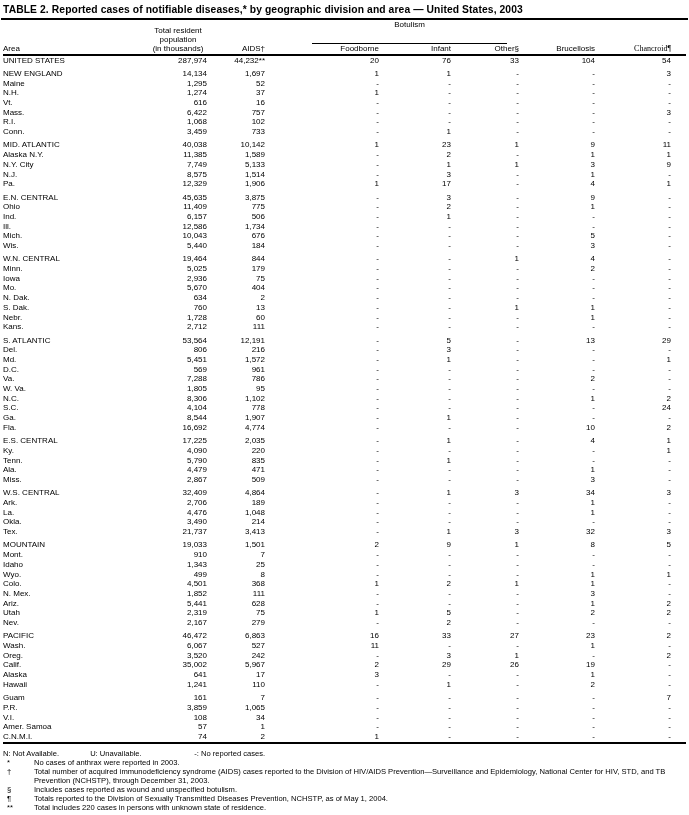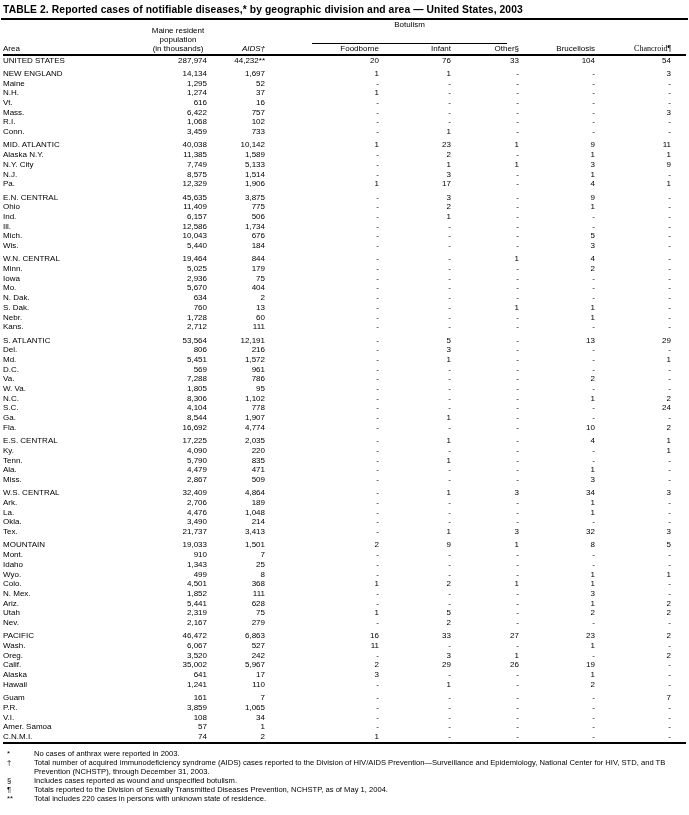--- a/index.html
+++ b/index.html
@@ -56,21 +56,21 @@
   .c-aids   { text-align: right; }
   .c-food   { text-align: right; padding-right: 32px; }
   .c-infant { text-align: right; padding-right: 24px; }
   .c-other  { text-align: right; padding-right: 24px; }
   .c-bruc   { text-align: right; padding-right: 24px; }
   .c-chanc  { text-align: right; padding-right: 26px; }
   
   th.h-area   { text-align: left; padding-left: 4px; padding-bottom: 2px; }
   th.h-pop    { text-align: center; padding-bottom: 2px; }
   th.h-pop span { display: block; }
-  th.h-aids   { text-align: right; padding-bottom: 2px; font-style: italic; }
+  th.h-aids   { text-align: right; padding-bottom: 2px; }
   th.h-sub    { text-align: right; padding-right: 12px; padding-bottom: 2px; }
   th.h-bruc   { text-align: right; padding-right: 12px; padding-bottom: 2px; }
   th.h-chanc  { text-align: right; padding-right: 12px; padding-bottom: 2px; font-family: Liberation Serif, serif; }
   th.botgroup { vertical-align: bottom; padding-bottom: 1px; }
   th.botgroup .botline {
     margin: 0 12px 0 47px;
     border-bottom: 1.2px solid #000;
     text-align: center;
     padding-bottom: 14px;
   }
@@ -109,21 +109,21 @@
       <col style="width:76px">
       <col style="width:76px">
       <col style="width:15px">
     </colgroup>
     <thead>
       <tr>
         <th rowspan="2" class="h-area hb">
           <span>Area</span>
         </th>
         <th rowspan="2" class="h-pop hb">
-          <span>Maine resident</span>
+          <span>Total resident</span>
           <span>population</span>
           <span>(in thousands)</span>
         </th>
         <th rowspan="2" class="h-aids hb">
           <span>AIDS†</span>
         </th>
         <th colspan="3" class="botgroup">
           <div class="botline">
             <span>Botulism</span>
           </div>
@@ -907,20 +907,25 @@
           <td class="c-infant">-</td>
           <td class="c-other">-</td>
           <td class="c-bruc">-</td>
           <td class="c-chanc">-</td>
           <td></td>
         </tr>
       </tbody>
   </table>
 
   <div class="footnotes">
+    <div class="fn-legend">
+      <span class="lg0">N: Not Available.</span>
+      <span class="lg1">U: Unavailable.</span>
+      <span class="lg2">-: No reported cases.</span>
+    </div>
     <div id="fn-list">
         <div class="fn">
           <span class="marker">*</span>
           <span class="text">No cases of anthrax were reported in 2003.</span>
         </div>
         <div class="fn">
           <span class="marker">†</span>
           <span class="text">Total number of acquired immunodeficiency syndrome (AIDS) cases reported to the Division of HIV/AIDS Prevention—Surveillance and Epidemiology, National Center for HIV, STD, and TB Prevention (NCHSTP), through December 31, 2003.</span>
         </div>
         <div class="fn">

